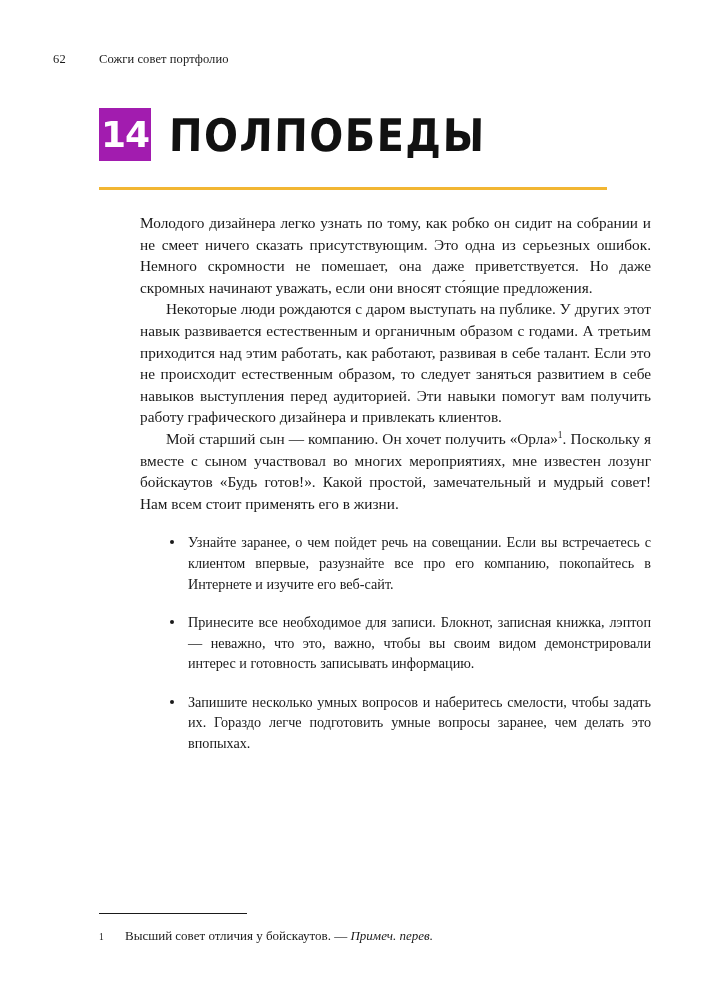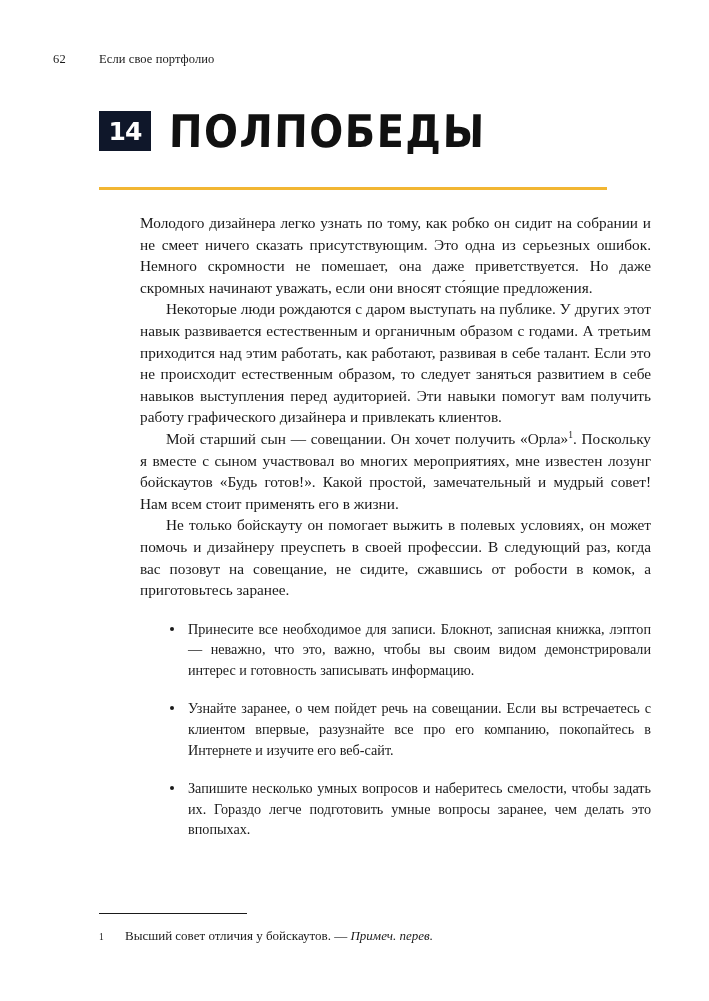--- a/index.html
+++ b/index.html
@@ -45,30 +45,30 @@
   
   .chapter-head {
     position: absolute;
     top: 108px;
     left: 99px;
     right: 53px;
     display: flex;
     align-items: center;
   }
   .chapter-number-box {
-    background: #0f172a;
+    background: #a21caf;
     color: #ffffff;
     width: 52px;
-    height: 40px;
+    height: 53px;
     display: flex;
     align-items: center;
     justify-content: center;
     font-family: "DejaVu Sans", sans-serif;
     font-weight: bold;
-    font-size: 25px;
+    font-size: 36px;
     line-height: 1;
     letter-spacing: -1px;
   }
   .chapter-title {
     margin-left: 18px;
     font-family: "DejaVu Sans", sans-serif;
     font-weight: bold;
     font-size: 40px;
     letter-spacing: 1.5px;
     color: #111111;
@@ -159,51 +159,50 @@
   }
   .footnote-text i { font-style: italic; text-align: center; }
 </style>
 </head>
 <body>
 
 <div class="page">
 
   <div class="running-head">
     <span class="folio">62</span>
-    <span class="book-title">Если свое портфолио</span>
+    <span class="book-title">Сожги совет портфолио</span>
   </div>
 
   <div class="chapter-head">
     <div class="chapter-number-box">14</div>
     <div class="chapter-title">ПОЛПОБЕДЫ</div>
   </div>
 
   <div class="rule"></div>
 
   <div class="content">
 
     <p class="body">Молодого дизайнера легко узнать по тому, как робко он сидит на собрании и не смеет ничего сказать присутствующим. Это одна из серьезных ошибок. Немного скромности не помешает, она даже приветствуется. Но даже скромных начинают уважать, если они вносят сто́ящие предложения.</p>
 
     <p class="body indent">Некоторые люди рождаются с даром выступать на публике. У других этот навык развивается естественным и органичным образом с годами. А третьим приходится над этим работать, как работают, развивая в себе талант. Если это не происходит естественным образом, то следует заняться развитием в себе навыков выступления перед аудиторией. Эти навыки помогут вам получить работу графического дизайнера и привлекать клиентов.</p>
 
-    <p class="body indent"><span>Мой старший сын — совещании. Он хочет получить «Орла»</span><sup class="fn">1</sup><span>. Поскольку я вместе с сыном участвовал во многих мероприятиях, мне известен лозунг бойскаутов «Будь готов!». Какой простой, замечательный и мудрый совет! Нам всем стоит применять его в жизни.</span></p>
-
-    <p class="body indent">Не только бойскауту он помогает выжить в полевых условиях, он может помочь и дизайнеру преуспеть в своей профессии. В следующий раз, когда вас позовут на совещание, не сидите, сжавшись от робости в комок, а приготовьтесь заранее.</p>
+    <p class="body indent"><span>Мой старший сын — компанию. Он хочет получить «Орла»</span><sup class="fn">1</sup><span>. Поскольку я вместе с сыном участвовал во многих мероприятиях, мне известен лозунг бойскаутов «Будь готов!». Какой простой, замечательный и мудрый совет! Нам всем стоит применять его в жизни.</span></p>
+
 
     <ul class="bullets">
+      <li>
+        <span class="dot"></span>
+        <span>Узнайте заранее, о чем пойдет речь на совещании. Если вы встречаетесь с клиентом впервые, разузнайте все про его компанию, покопайтесь в Интернете и изучите его веб-сайт.</span>
+      </li>
       <li>
         <span class="dot"></span>
         <span>Принесите все необходимое для записи. Блокнот, записная книжка, лэптоп — неважно, что это, важно, чтобы вы своим видом демонстрировали интерес и готовность записывать информацию.</span>
       </li>
       <li>
         <span class="dot"></span>
-        <span>Узнайте заранее, о чем пойдет речь на совещании. Если вы встречаетесь с клиентом впервые, разузнайте все про его компанию, покопайтесь в Интернете и изучите его веб-сайт.</span>
-      </li>
-      <li>
-        <span class="dot"></span>
         <span>Запишите несколько умных вопросов и наберитесь смелости, чтобы задать их. Гораздо легче подготовить умные вопросы заранее, чем делать это впопыхах.</span>
       </li>
     </ul>
   </div>
 
   <div class="footnote">
     <div class="footnote-rule"></div>
     <div class="footnote-body">
       <span class="footnote-marker">1</span>
       <span class="footnote-text"><span>Высший совет отличия у бойскаутов. — </span><i>Примеч. перев.</i></span>

